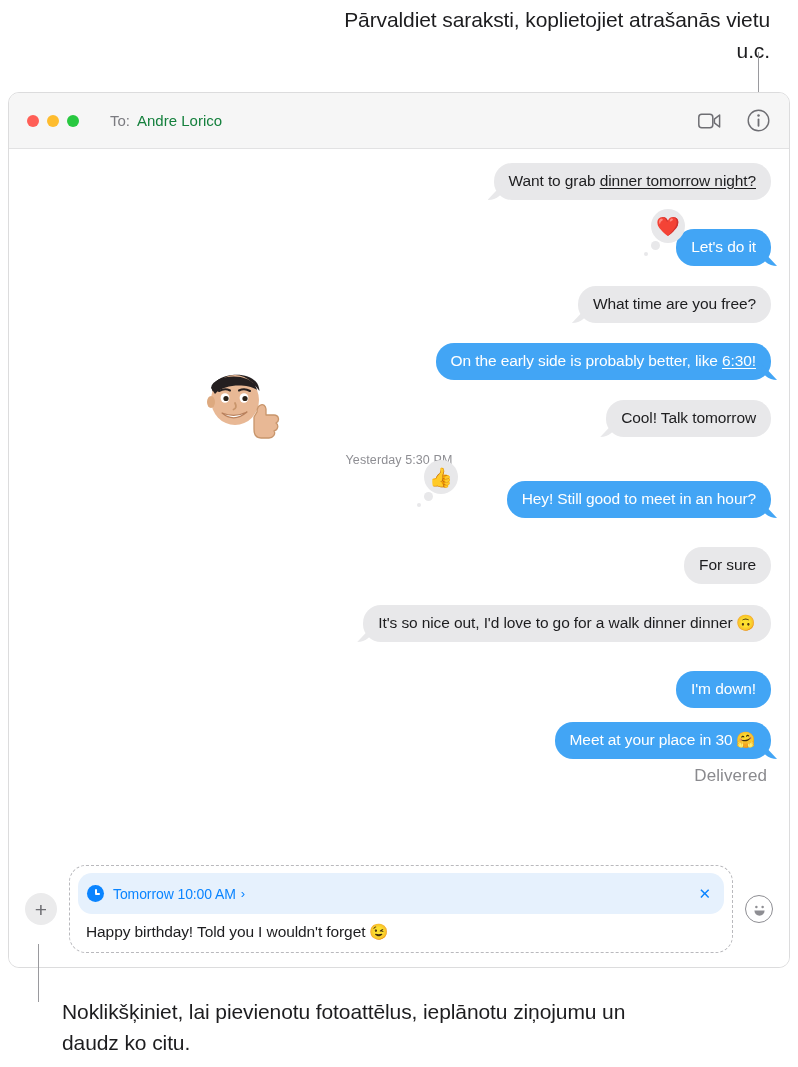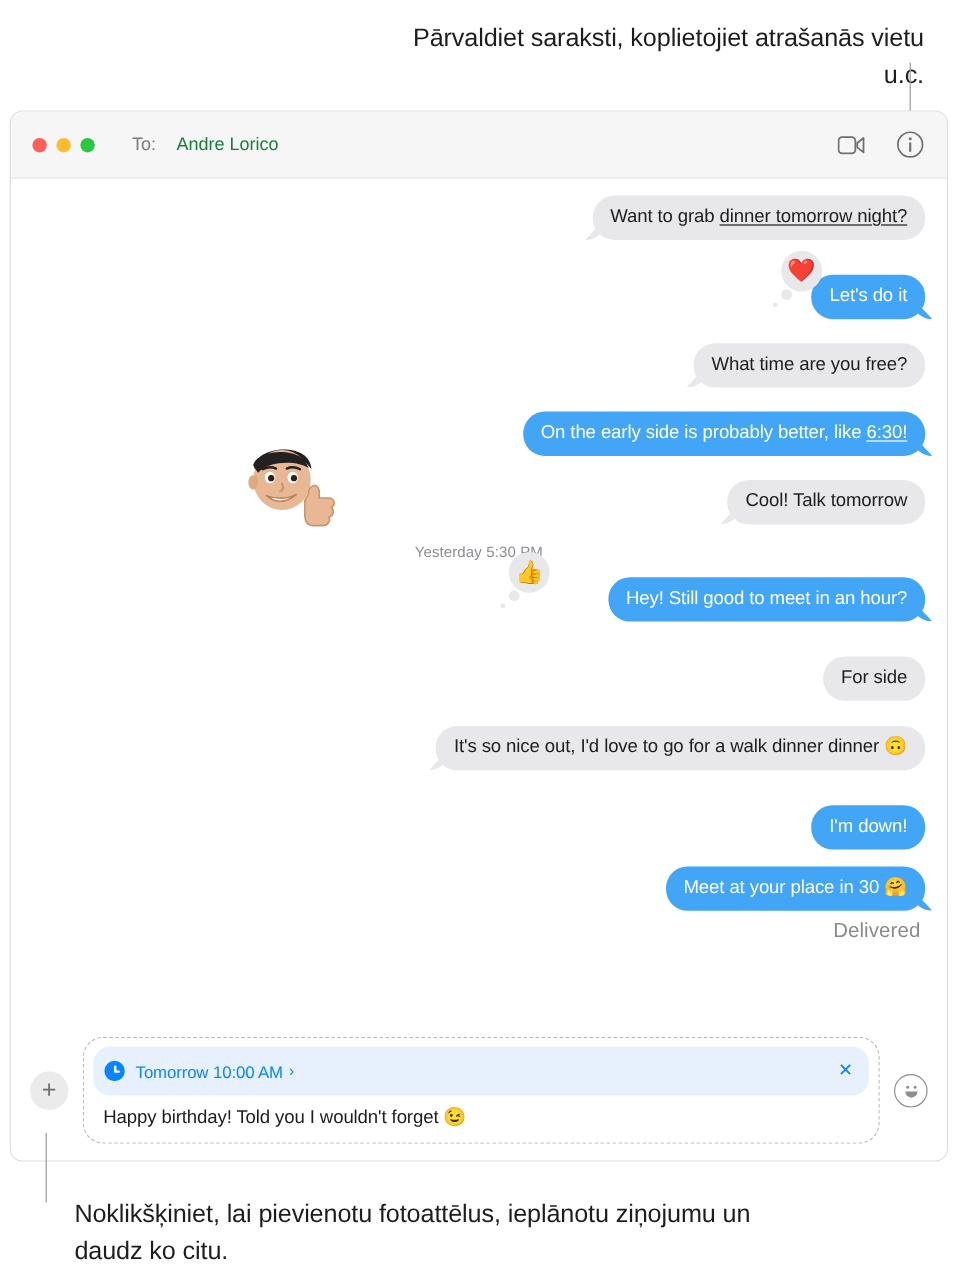--- a/index.html
+++ b/index.html
@@ -7,21 +7,21 @@
     width: 798px; height: 1067px;
     background: #ffffff;
     font-family: "Liberation Sans", sans-serif;
     overflow: hidden;
   }
   .page { position: relative; width: 798px; height: 1067px; }
 
   
   .callout-top {
     position: absolute;
-    left: 330px; top: 16px; width: 440px;
+    left: 330px; top: 4px; width: 440px;
     text-align: right;
     font-size: 21px;
     line-height: 31px;
     color: #1d1d1f;
     letter-spacing: -0.1px;
   }
   .leader-top {
     position: absolute;
     left: 758px; top: 52px;
     width: 1px; height: 49px;
@@ -65,21 +65,21 @@
     padding: 0 16px 0 18px;
     position: relative;
   }
   .traffic { display: flex; gap: 8px; align-items: center; }
   .tl { width: 12px; height: 12px; border-radius: 50%; display: block; }
   .tl.red { background: #ff5f57; }
   .tl.yellow { background: #febc2e; }
   .tl.green { background: #28c840; }
 
   .to-row {
-    display: flex; align-items: baseline; gap: 17px;
+    display: flex; align-items: baseline; gap: 7px;
     margin-left: 31px;
   }
   .to-label { font-size: 15px; color: #7b7b80; }
   .to-name { font-size: 15px; color: #15803d; }
 
   .title-actions {
     margin-left: auto;
     display: flex; align-items: center; gap: 19px;
   }
   .icon-btn {
@@ -397,21 +397,21 @@
         </div>
         <div class="bubble blue tail">
           <span>Hey! Still good to meet in an hour?</span>
         </div>
       </div>
 
       <div class="spacer-lg"></div>
 
       <div class="row left">
         <div class="bubble gray">
-          <span>For side</span>
+          <span>For sure</span>
         </div>
       </div>
 
       <div class="spacer-sm"></div>
 
 
       <div class="spacer-sm"></div>
 
       <div class="row left">
         <div class="bubble gray tail">

